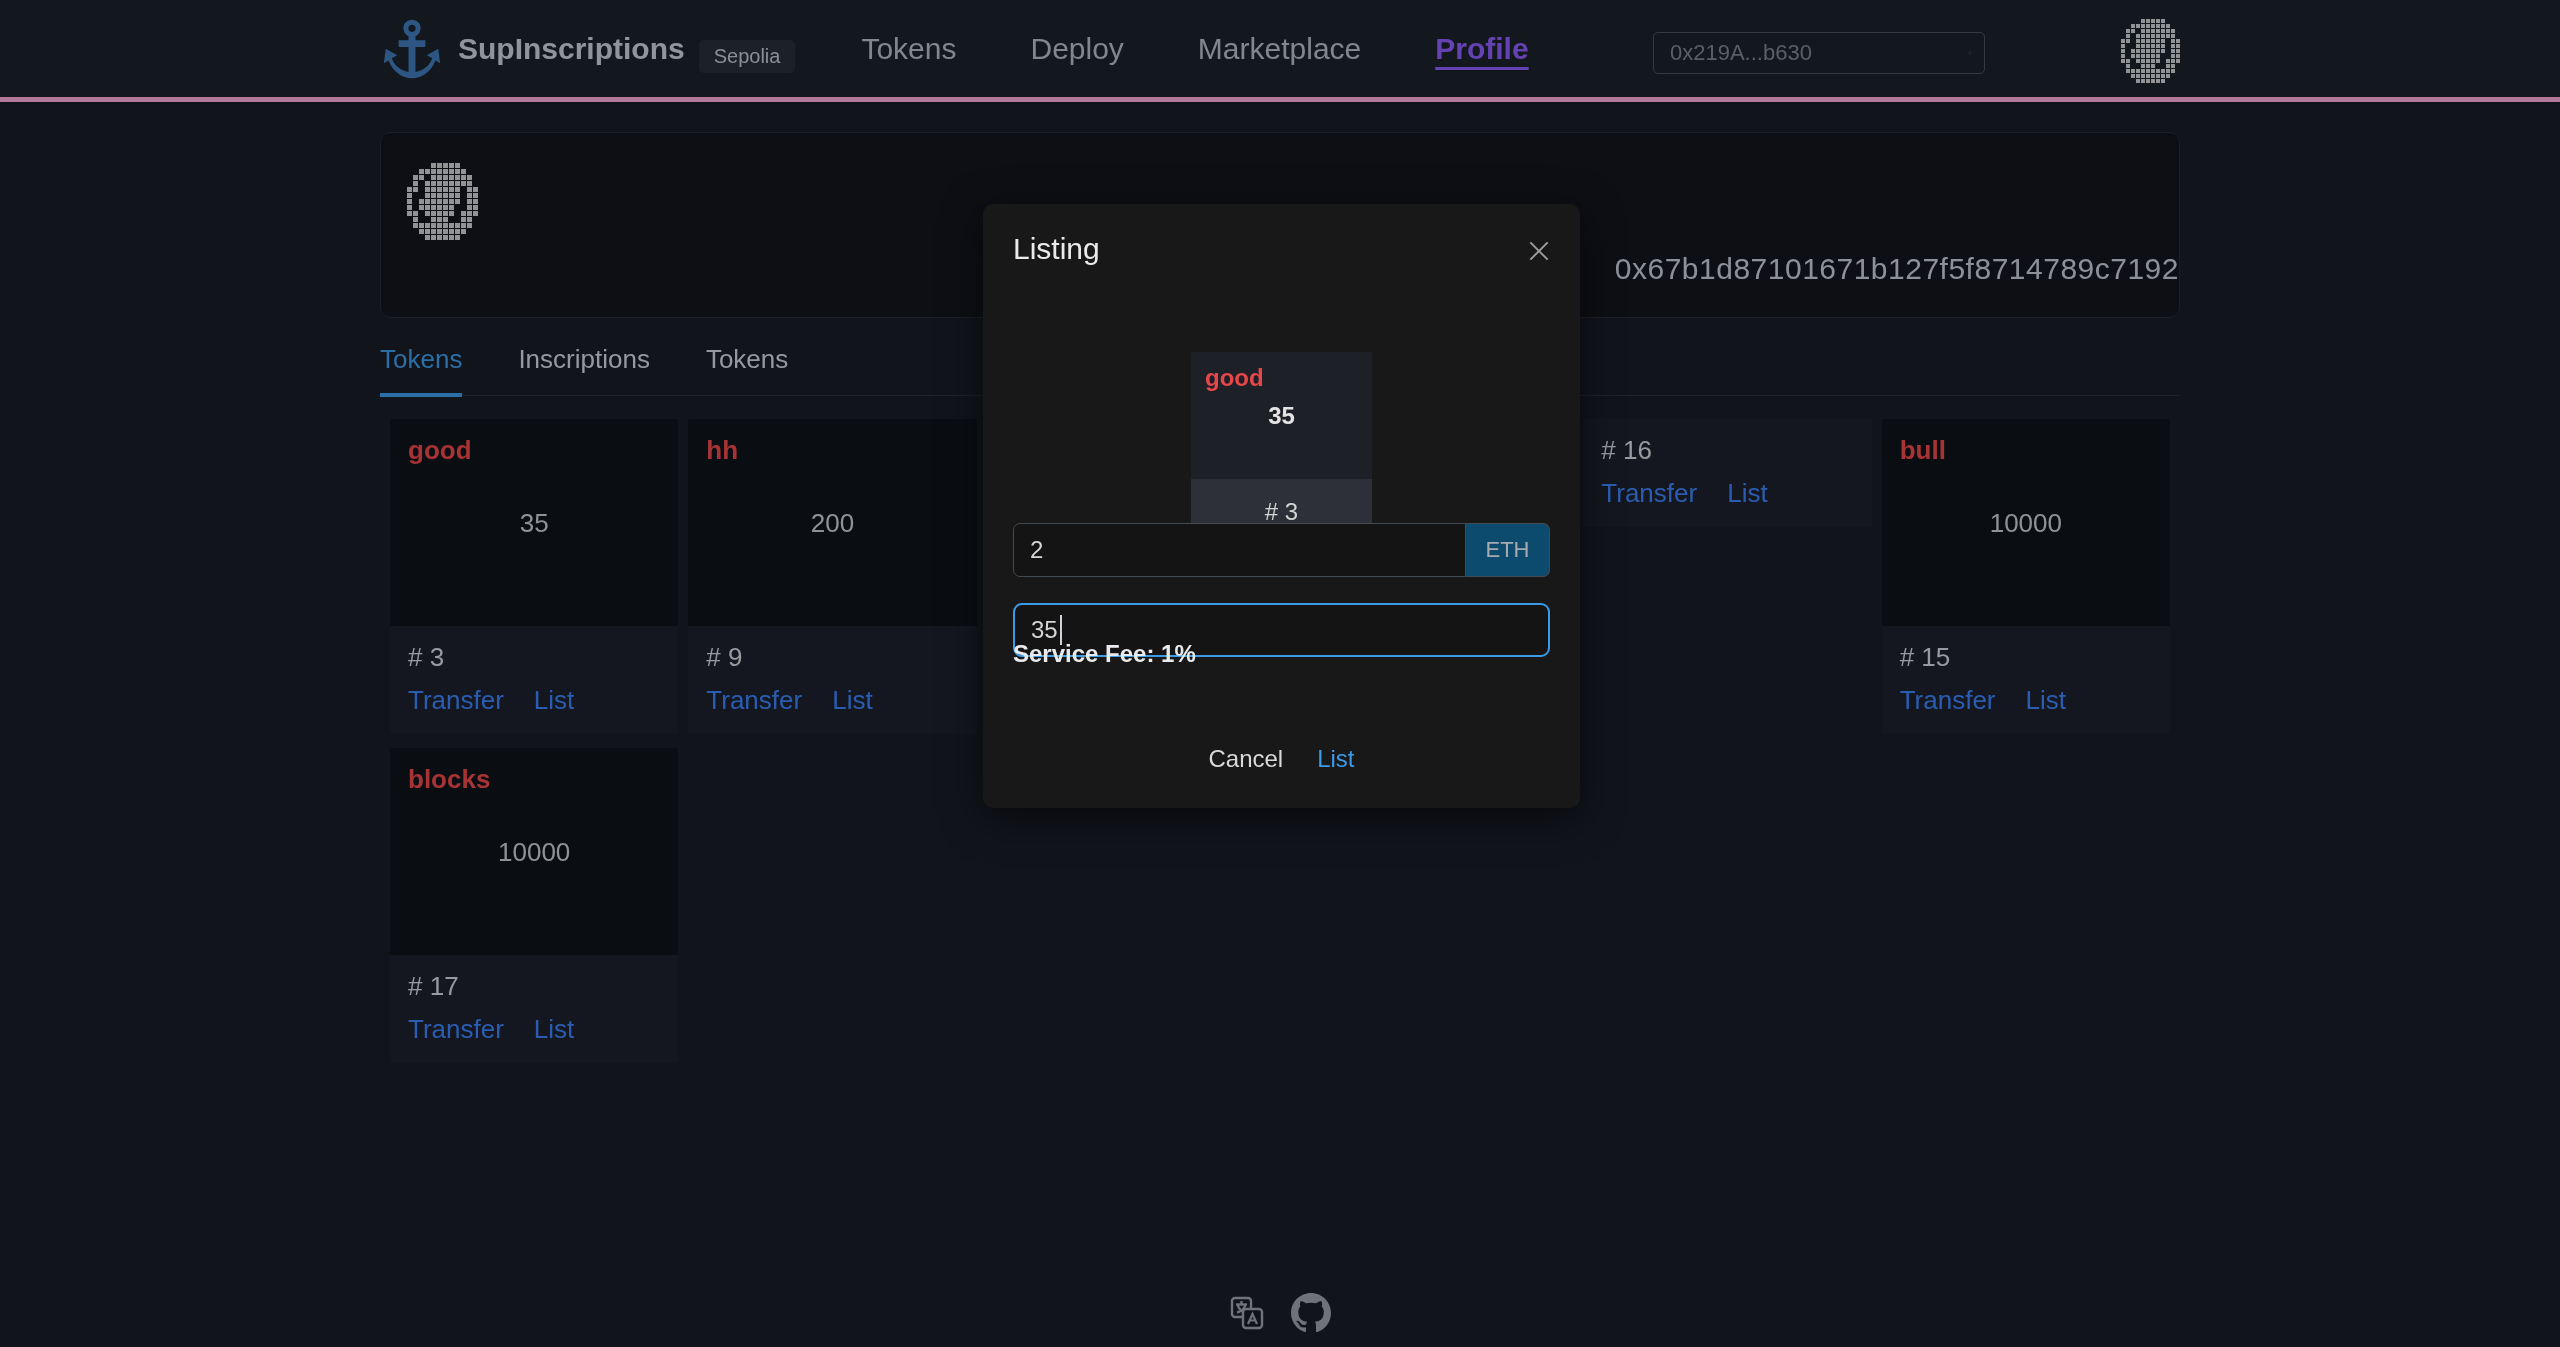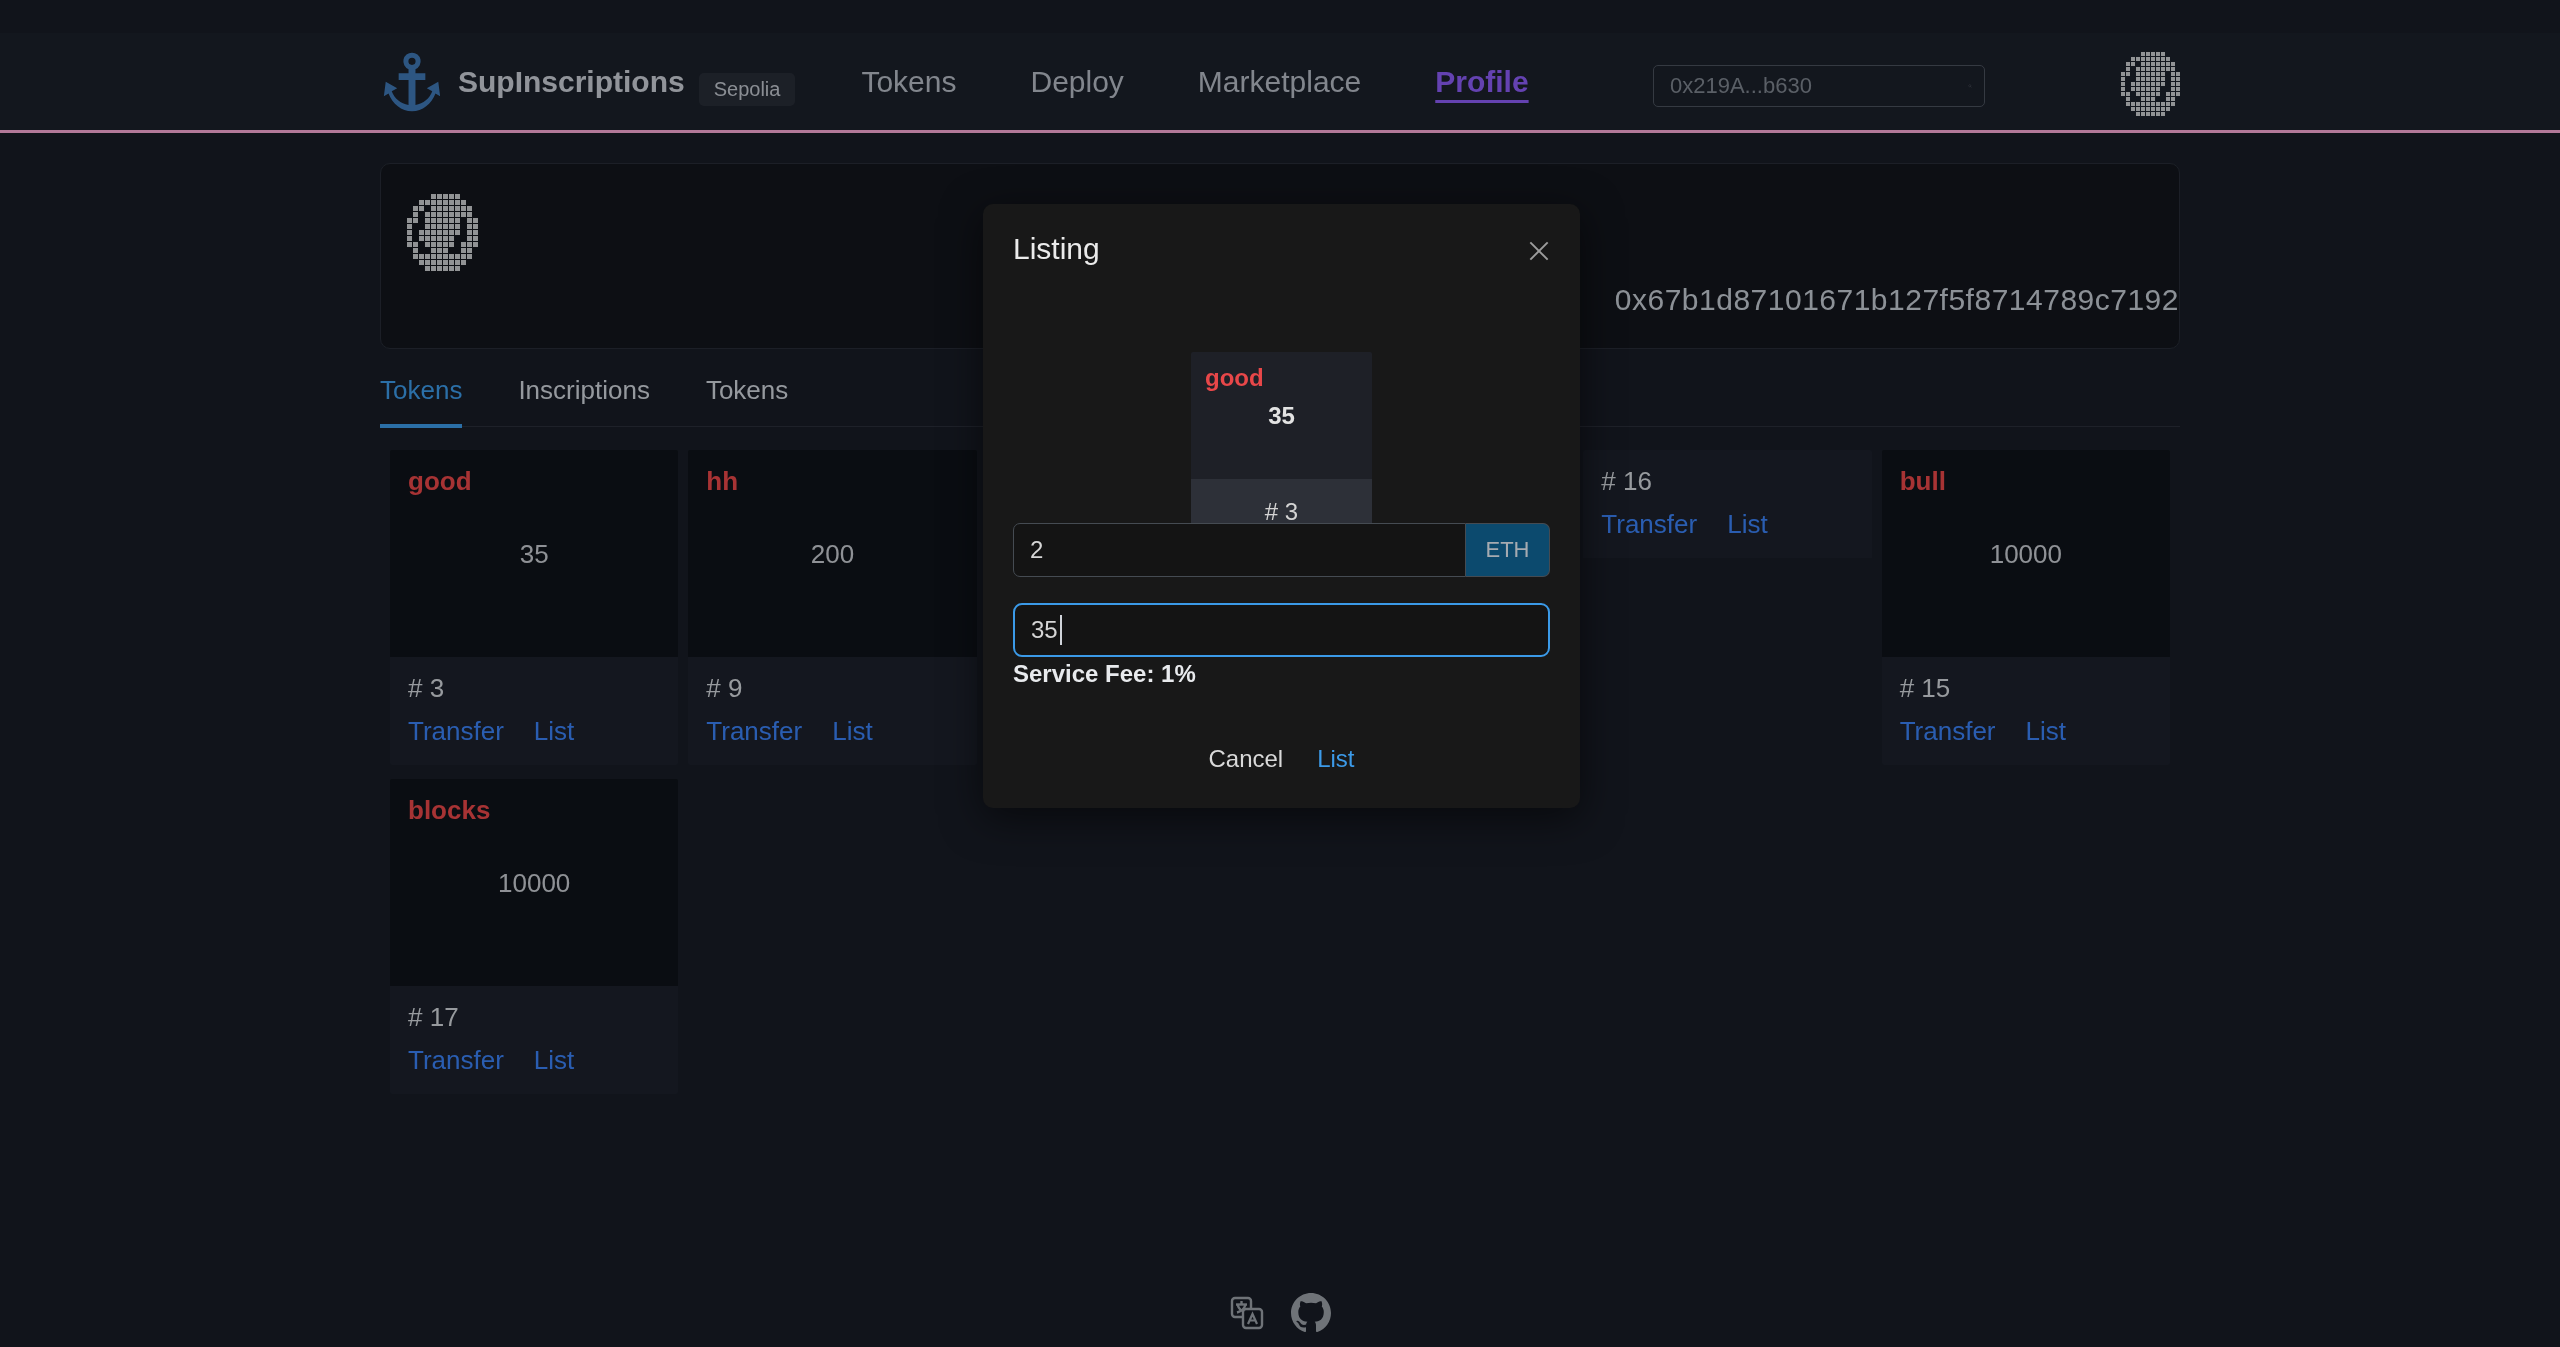--- a/index.html
+++ b/index.html
@@ -1,20 +1,20 @@
 <!DOCTYPE html>
 <html><head>
 <meta charset="utf-8">
 <style>
   html,body{margin:0;padding:0;background:#000;}
   .page{position:relative;width:2560px;height:1347px;background:#181c26;overflow:hidden;
         font-family:"Liberation Sans","DejaVu Sans",sans-serif;}
 
   
-  .navbar{height:97px;background:#1b202a;border-bottom:3px solid #f9a8d4;margin-top:33px;}
+  .navbar{height:97px;background:#1b202a;border-bottom:5px solid #f9a8d4;}
   .nav-inner{width:1800px;height:100%;margin:0 auto;display:flex;align-items:center;}
   .logo-wrap{display:flex;align-items:center;cursor:pointer;}
   .anchor-icon{width:64px;height:64px;color:#3f78b5;}
   .brand{margin-left:14px;font-size:30px;font-weight:700;color:#c9ced6;}
   .net-badge{margin-left:14px;margin-top:16px;background:#282d37;color:#c0c5cd;font-size:20px;
              padding:5px 15px;border-radius:5px;}
   .nav-links{display:flex;gap:74px;margin-left:66px;font-size:30px;color:#b4bac4;}
   .nav-link{cursor:pointer;}
   .nav-link.active{color:#8b5cf6;font-weight:600;text-decoration:underline;
                    text-decoration-thickness:3px;text-underline-offset:8px;}
@@ -74,21 +74,21 @@
   .m-price{position:absolute;left:30px;top:319px;width:537px;height:54px;display:flex;box-sizing:border-box;}
   .m-price input{flex:1;min-width:0;background:#141414;border:1px solid #454b52;border-radius:7px 0 0 7px;
           color:#d6d6d6;font-size:24px;padding:0 0 0 16px;outline:none;font-family:inherit;}
   .addon{width:84px;background:#0c4a6e;border:1px solid #454b52;border-left:0;
          border-radius:0 7px 7px 0;display:flex;align-items:center;justify-content:center;
          font-size:22px;color:#a6abb1;box-sizing:border-box;}
   .m-amount{position:absolute;left:30px;top:399px;width:537px;height:54px;background:#141414;
             border:2px solid #3b9ae8;border-radius:9px;display:flex;align-items:center;
             padding-left:16px;box-sizing:border-box;font-size:24px;color:#d6d6d6;cursor:text;}
   .caret{display:inline-block;width:2px;height:30px;background:#d0d4da;margin-left:2px;}
-  .m-fee{position:absolute;left:30px;top:456px;font-size:24px;font-weight:700;color:#e8eaed;}
+  .m-fee{position:absolute;left:30px;top:436px;font-size:24px;font-weight:700;color:#e8eaed;}
   .m-btns{position:absolute;left:0;right:0;top:541px;display:flex;justify-content:center;
           gap:34px;font-size:24px;}
   .btn-cancel{color:#d9d9d9;cursor:pointer;}
   .btn-confirm{color:#3c9ae8;cursor:pointer;}
 </style>
 </head>
 <body>
 
 <div class="page">
 

